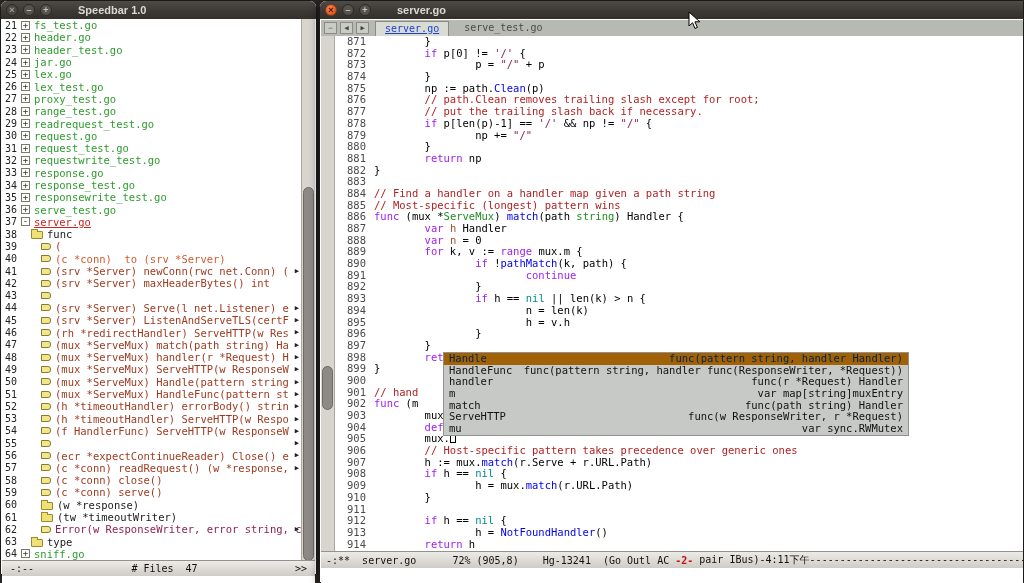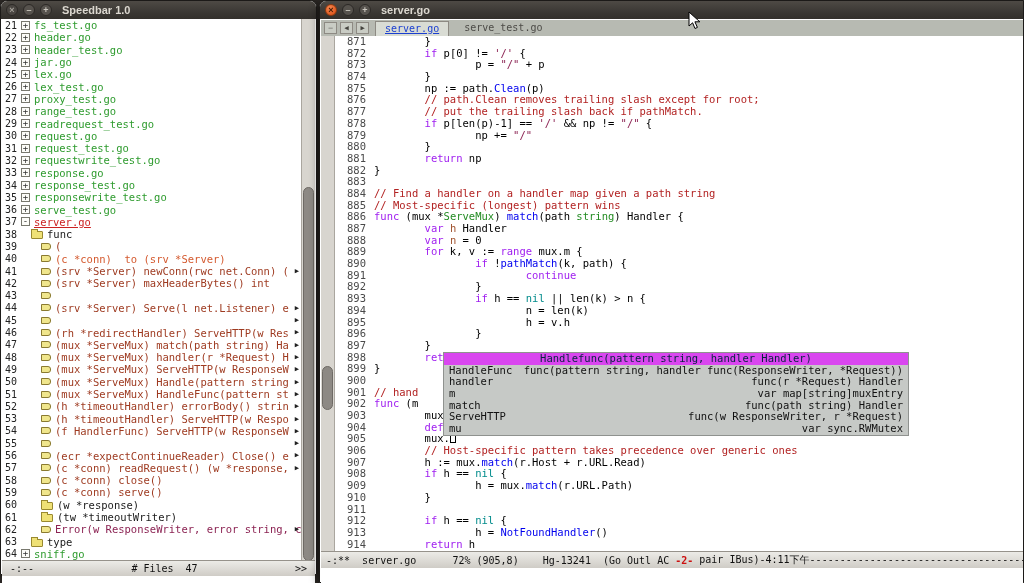--- a/index.html
+++ b/index.html
@@ -9,21 +9,21 @@
          border-radius:7px 7px 0 0;box-shadow:0 2px 10px rgba(0,0,0,.55);box-sizing:border-box;}
   .titlebar{height:18px;background:linear-gradient(#4e4a45,#3a3733 65%,#33302c);
             border-radius:6px 6px 0 0;display:flex;align-items:center;
             color:#dcd8d0;font:bold 11px "Liberation Sans",sans-serif;}
   .winbtn{width:12px;height:12px;border-radius:50%;margin-left:5px;flex:none;
           display:flex;align-items:center;justify-content:center;
           font:bold 9px "Liberation Sans",sans-serif;line-height:9px;box-sizing:border-box;}
   .wb-dark{background:#56524d;border:1px solid #2c2926;color:#c9c5bd;}
   .wb-close-focus{background:radial-gradient(circle at 35% 30%,#f4854f,#d84a10);border:1px solid #8e3a10;color:#421a05;}
   .wb-close-unfocus{background:#4a4642;border:1px solid #2c2926;color:#a5a19a;}
-  .title-text{margin-left:10px;}
+  .title-text{margin-left:26px;}
 
   
   #speedbar{left:0;top:0;width:317px;height:575px;}
   .sb-content{position:absolute;left:1px;right:1px;top:18px;height:565px;overflow:hidden;background:#fff;}
   .sb-row{display:flex;align-items:center;height:12.3px;white-space:pre;font-size:10.5px;position:relative;padding-right:16px;}
   .sb-num{width:15px;text-align:right;color:#222;margin-right:4px;flex:none;font-size:10px;}
   .sb-ind{flex:none;display:inline-block;height:1px;}
   .ic-plusbox,.ic-minusbox{width:9px;height:9px;border:1px solid #78786e;background:#fcfcf8;color:#333;
         font-size:9px;line-height:7px;text-align:center;flex:none;margin-right:4px;box-sizing:border-box;}
   .ic-folder{width:12px;height:8px;background:#efe176;border:1px solid #998930;border-radius:1px;
@@ -71,21 +71,21 @@
   .seg-s{color:#8b2252;}
   .seg-t{color:#228b22;}
   .seg-f{color:#0000ee;}
   .seg-n{color:#008b8b;}
   .seg-v{color:#a0522d;}
   .cursor{display:inline-block;width:6px;height:10px;border:1px solid #000;vertical-align:-1px;box-sizing:border-box;background:#fff;}
   .ac-popup{position:absolute;left:122px;top:316px;width:466px;background:#c6c9c6;
         border:1px solid #8f928f;box-sizing:border-box;z-index:5;}
   .ac-row{display:flex;justify-content:space-between;height:11.7px;line-height:11.7px;
         font-size:10.5px;padding:0 5px;white-space:pre;color:#111;}
-  .ac-sel{background:#d946ef;color:#06233f;justify-content:center;}
+  .ac-sel{background:#a16207;color:#06233f;}
   .ed-modeline{position:absolute;left:1px;right:0;top:550px;height:16px;
         background:linear-gradient(#ecebe7,#cfccc6);border-top:1px solid #96928b;border-bottom:1px solid #96928b;
         font-size:10px;color:#111;display:flex;align-items:center;padding-left:5px;white-space:pre;overflow:hidden;}
   .ml-warn{color:#cc1111;font-weight:bold;}
   .echo{position:absolute;left:1px;right:0;top:567px;height:16px;background:#ffffff;}
 
   .mouse{position:absolute;left:688px;top:11px;z-index:50;}
 </style>
 </head>
 <body>
@@ -115,21 +115,21 @@
       <div class="sb-row"><span class="sb-num">35</span><span class="sb-ind" style="width: 0px;"></span><span class="ic-plusbox">+</span><span class="sb-label sb-file">responsewrite_test.go</span></div>
       <div class="sb-row"><span class="sb-num">36</span><span class="sb-ind" style="width: 0px;"></span><span class="ic-plusbox">+</span><span class="sb-label sb-file">serve_test.go</span></div>
       <div class="sb-row"><span class="sb-num">37</span><span class="sb-ind" style="width: 0px;"></span><span class="ic-minusbox">-</span><span class="sb-label sb-selected">server.go</span></div>
       <div class="sb-row"><span class="sb-num">38</span><span class="sb-ind" style="width: 10px;"></span><span class="ic-folder"></span><span class="sb-label sb-plain">func</span></div>
       <div class="sb-row"><span class="sb-num">39</span><span class="sb-ind" style="width: 20px;"></span><span class="ic-tag"></span><span class="sb-label sb-tag">(</span></div>
       <div class="sb-row"><span class="sb-num">40</span><span class="sb-ind" style="width: 20px;"></span><span class="ic-tag"></span><span class="sb-label sb-group">(c *conn)  to (srv *Server)</span></div>
       <div class="sb-row"><span class="sb-num">41</span><span class="sb-ind" style="width: 20px;"></span><span class="ic-tag"></span><span class="sb-label sb-tag">(srv *Server) newConn(rwc net.Conn) (</span><span class="sb-trunc">▶</span></div>
       <div class="sb-row"><span class="sb-num">42</span><span class="sb-ind" style="width: 20px;"></span><span class="ic-tag"></span><span class="sb-label sb-tag">(srv *Server) maxHeaderBytes() int</span></div>
       <div class="sb-row"><span class="sb-num">43</span><span class="sb-ind" style="width: 20px;"></span><span class="ic-tag"></span></div>
       <div class="sb-row"><span class="sb-num">44</span><span class="sb-ind" style="width: 20px;"></span><span class="ic-tag"></span><span class="sb-label sb-tag">(srv *Server) Serve(l net.Listener) e</span><span class="sb-trunc">▶</span></div>
-      <div class="sb-row"><span class="sb-num">45</span><span class="sb-ind" style="width: 20px;"></span><span class="ic-tag"></span><span class="sb-trunc">▶</span></div>
+      <div class="sb-row"><span class="sb-num">45</span><span class="sb-ind" style="width: 20px;"></span><span class="ic-tag"></span><span class="sb-label sb-tag">(srv *Server) ListenAndServeTLS(certF</span><span class="sb-trunc">▶</span></div>
       <div class="sb-row"><span class="sb-num">46</span><span class="sb-ind" style="width: 20px;"></span><span class="ic-tag"></span><span class="sb-label sb-tag">(rh *redirectHandler) ServeHTTP(w Res</span><span class="sb-trunc">▶</span></div>
       <div class="sb-row"><span class="sb-num">47</span><span class="sb-ind" style="width: 20px;"></span><span class="ic-tag"></span><span class="sb-label sb-tag">(mux *ServeMux) match(path string) Ha</span><span class="sb-trunc">▶</span></div>
       <div class="sb-row"><span class="sb-num">48</span><span class="sb-ind" style="width: 20px;"></span><span class="ic-tag"></span><span class="sb-label sb-tag">(mux *ServeMux) handler(r *Request) H</span><span class="sb-trunc">▶</span></div>
       <div class="sb-row"><span class="sb-num">49</span><span class="sb-ind" style="width: 20px;"></span><span class="ic-tag"></span><span class="sb-label sb-tag">(mux *ServeMux) ServeHTTP(w ResponseW</span><span class="sb-trunc">▶</span></div>
       <div class="sb-row"><span class="sb-num">50</span><span class="sb-ind" style="width: 20px;"></span><span class="ic-tag"></span><span class="sb-label sb-tag">(mux *ServeMux) Handle(pattern string</span><span class="sb-trunc">▶</span></div>
       <div class="sb-row"><span class="sb-num">51</span><span class="sb-ind" style="width: 20px;"></span><span class="ic-tag"></span><span class="sb-label sb-tag">(mux *ServeMux) HandleFunc(pattern st</span><span class="sb-trunc">▶</span></div>
       <div class="sb-row"><span class="sb-num">52</span><span class="sb-ind" style="width: 20px;"></span><span class="ic-tag"></span><span class="sb-label sb-tag">(h *timeoutHandler) errorBody() strin</span><span class="sb-trunc">▶</span></div>
       <div class="sb-row"><span class="sb-num">53</span><span class="sb-ind" style="width: 20px;"></span><span class="ic-tag"></span><span class="sb-label sb-tag">(h *timeoutHandler) ServeHTTP(w Respo</span><span class="sb-trunc">▶</span></div>
       <div class="sb-row"><span class="sb-num">54</span><span class="sb-ind" style="width: 20px;"></span><span class="ic-tag"></span><span class="sb-label sb-tag">(f HandlerFunc) ServeHTTP(w ResponseW</span><span class="sb-trunc">▶</span></div>
       <div class="sb-row"><span class="sb-num">55</span><span class="sb-ind" style="width: 20px;"></span><span class="ic-tag"></span><span class="sb-trunc">▶</span></div>
@@ -171,21 +171,21 @@
     <div class="ed-scroll">
       <div class="ed-thumb"></div>
     </div>
     <div class="code-lines">
         <div class="cl"><span class="cl-num">871</span><span class="cl-text"><span class="seg-p">        }</span></span></div>
         <div class="cl"><span class="cl-num">872</span><span class="cl-text"><span class="seg-p">        </span><span class="seg-k">if</span><span class="seg-p"> p[0] != </span><span class="seg-s">'/'</span><span class="seg-p"> {</span></span></div>
         <div class="cl"><span class="cl-num">873</span><span class="cl-text"><span class="seg-p">                p = </span><span class="seg-s">"/"</span><span class="seg-p"> + p</span></span></div>
         <div class="cl"><span class="cl-num">874</span><span class="cl-text"><span class="seg-p">        }</span></span></div>
         <div class="cl"><span class="cl-num">875</span><span class="cl-text"><span class="seg-p">        np := path.</span><span class="seg-f">Clean</span><span class="seg-p">(p)</span></span></div>
         <div class="cl"><span class="cl-num">876</span><span class="cl-text"><span class="seg-p">        </span><span class="seg-c">// path.Clean removes trailing slash except for root;</span></span></div>
-        <div class="cl"><span class="cl-num">877</span><span class="cl-text"><span class="seg-p">        </span><span class="seg-c">// put the trailing slash back if pathMatch.</span></span></div>
+        <div class="cl"><span class="cl-num">877</span><span class="cl-text"><span class="seg-p">        </span><span class="seg-c">// put the trailing slash back if necessary.</span></span></div>
         <div class="cl"><span class="cl-num">878</span><span class="cl-text"><span class="seg-p">        </span><span class="seg-k">if</span><span class="seg-p"> p[len(p)-1] == </span><span class="seg-s">'/'</span><span class="seg-p"> &amp;&amp; np != </span><span class="seg-s">"/"</span><span class="seg-p"> {</span></span></div>
         <div class="cl"><span class="cl-num">879</span><span class="cl-text"><span class="seg-p">                np += </span><span class="seg-s">"/"</span></span></div>
         <div class="cl"><span class="cl-num">880</span><span class="cl-text"><span class="seg-p">        }</span></span></div>
         <div class="cl"><span class="cl-num">881</span><span class="cl-text"><span class="seg-p">        </span><span class="seg-k">return</span><span class="seg-p"> np</span></span></div>
         <div class="cl"><span class="cl-num">882</span><span class="cl-text"><span class="seg-p">}</span></span></div>
         <div class="cl"><span class="cl-num">883</span><span class="cl-text"></span></div>
         <div class="cl"><span class="cl-num">884</span><span class="cl-text"><span class="seg-c">// Find a handler on a handler map given a path string</span></span></div>
         <div class="cl"><span class="cl-num">885</span><span class="cl-text"><span class="seg-c">// Most-specific (longest) pattern wins</span></span></div>
         <div class="cl"><span class="cl-num">886</span><span class="cl-text"><span class="seg-k">func</span><span class="seg-p"> (mux *</span><span class="seg-t">ServeMux</span><span class="seg-p">) </span><span class="seg-f">match</span><span class="seg-p">(path </span><span class="seg-t">string</span><span class="seg-p">) Handler {</span></span></div>
         <div class="cl"><span class="cl-num">887</span><span class="cl-text"><span class="seg-p">        </span><span class="seg-k">var</span><span class="seg-p"> </span><span class="seg-v">h</span><span class="seg-p"> Handler</span></span></div>
@@ -201,21 +201,21 @@
         <div class="cl"><span class="cl-num">897</span><span class="cl-text"><span class="seg-p">        }</span></span></div>
         <div class="cl"><span class="cl-num">898</span><span class="cl-text"><span class="seg-p">        </span><span class="seg-k">ret</span></span></div>
         <div class="cl"><span class="cl-num">899</span><span class="cl-text"><span class="seg-p">}</span></span></div>
         <div class="cl"><span class="cl-num">900</span><span class="cl-text"></span></div>
         <div class="cl"><span class="cl-num">901</span><span class="cl-text"><span class="seg-c">// hand</span></span></div>
         <div class="cl"><span class="cl-num">902</span><span class="cl-text"><span class="seg-k">func</span><span class="seg-p"> (m</span></span></div>
         <div class="cl"><span class="cl-num">903</span><span class="cl-text"><span class="seg-p">        mux</span></span></div>
         <div class="cl"><span class="cl-num">904</span><span class="cl-text"><span class="seg-p">        </span><span class="seg-k">def</span></span></div>
         <div class="cl"><span class="cl-num">905</span><span class="cl-text"><span class="seg-p">        mux.</span><span class="cursor"></span></span></div>
         <div class="cl"><span class="cl-num">906</span><span class="cl-text"><span class="seg-p">        </span><span class="seg-c">// Host-specific pattern takes precedence over generic ones</span></span></div>
-        <div class="cl"><span class="cl-num">907</span><span class="cl-text"><span class="seg-p">        h := mux.</span><span class="seg-f">match</span><span class="seg-p">(r.Host + r.URL.Read)</span></span></div>
+        <div class="cl"><span class="cl-num">907</span><span class="cl-text"><span class="seg-p">        h := mux.</span><span class="seg-f">match</span><span class="seg-p">(r.Serve + r.URL.Path)</span></span></div>
         <div class="cl"><span class="cl-num">908</span><span class="cl-text"><span class="seg-p">        </span><span class="seg-k">if</span><span class="seg-p"> h == </span><span class="seg-n">nil</span><span class="seg-p"> {</span></span></div>
         <div class="cl"><span class="cl-num">909</span><span class="cl-text"><span class="seg-p">                h = mux.</span><span class="seg-f">match</span><span class="seg-p">(r.URL.Path)</span></span></div>
         <div class="cl"><span class="cl-num">910</span><span class="cl-text"><span class="seg-p">        }</span></span></div>
         <div class="cl"><span class="cl-num">911</span><span class="cl-text"></span></div>
         <div class="cl"><span class="cl-num">912</span><span class="cl-text"><span class="seg-p">        </span><span class="seg-k">if</span><span class="seg-p"> h == </span><span class="seg-n">nil</span><span class="seg-p"> {</span></span></div>
         <div class="cl"><span class="cl-num">913</span><span class="cl-text"><span class="seg-p">                h = </span><span class="seg-f">NotFoundHandler</span><span class="seg-p">()</span></span></div>
         <div class="cl"><span class="cl-num">914</span><span class="cl-text"><span class="seg-p">        </span><span class="seg-k">return</span><span class="seg-p"> h</span></span></div>
       </div>
     <div class="ac-popup">
         <div class="ac-row ac-sel"><span class="ac-name">Handle</span><span class="ac-sig">func(pattern string, handler Handler)</span></div>

